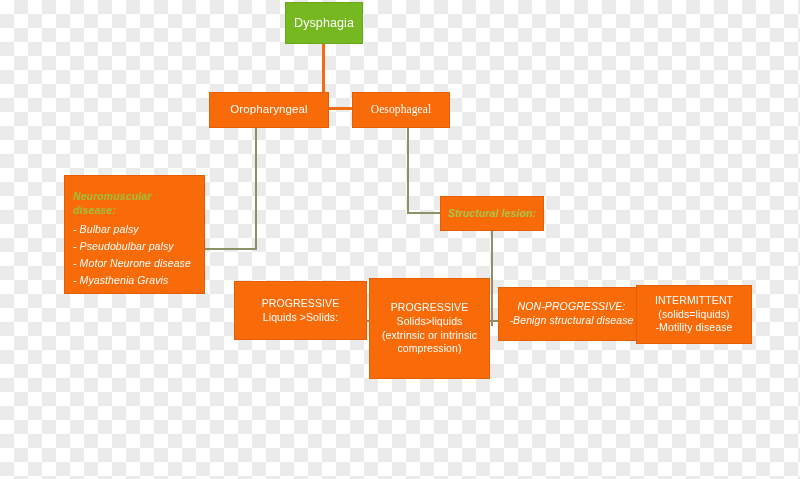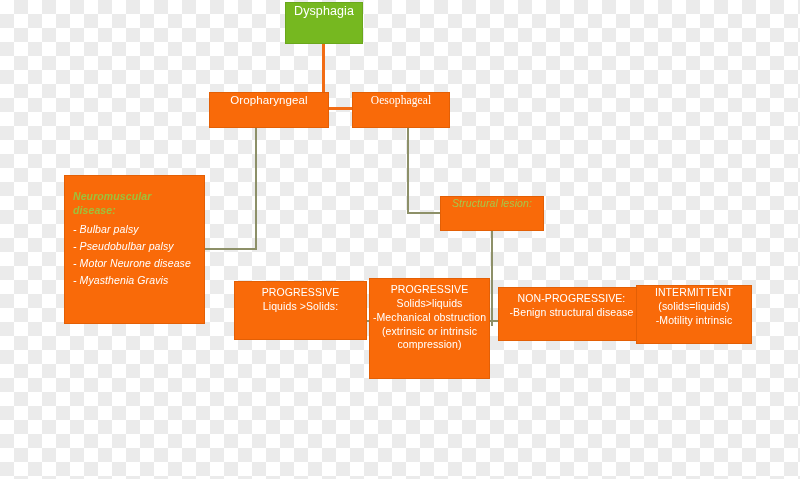--- a/index.html
+++ b/index.html
@@ -36,20 +36,21 @@
 
   
   .node {
     position: absolute;
     z-index: 2;
     box-sizing: border-box;
     color: #ffffff;
     display: flex;
     flex-direction: column;
     align-items: center;
+    justify-content: center;
     text-align: center;
     line-height: 1.32;
     letter-spacing: 0.1px;
   }
   .node.green {
     background: #76b820;
     border: 1px solid #6aa71c;
   }
   .node.orange {
     background: #f96a09;
@@ -67,21 +68,21 @@
   .hdr-green {
     color: #9dc23c;
     font-style: italic;
     font-weight: bold;
     font-size: 10.5px;
     margin-bottom: 4px;
   }
   .hdr-green-center {
     color: #a6c94a;
     font-style: italic;
-    font-weight: normal;
+    font-weight: bold;
     font-size: 10.5px;
   }
   .li {
     font-size: 10.5px;
     white-space: nowrap;
     margin: 1.5px 0;
     font-style: italic;
   }
   .line { white-space: nowrap; }
 </style>
@@ -110,49 +111,48 @@
   </div>
 
   <div class="node orange title-md" style="left:209px; top:92px; width:120px; height:36px;">
     <span class="line">Oropharyngeal</span>
   </div>
 
   <div class="node orange title-md" style="left:352px; top:92px; width:98px; height:36px;font-family:Liberation Serif, serif;">
     <span class="line">Oesophageal</span>
   </div>
 
-  <div class="node orange left" style="left:64px; top:175px; width:141px; height:149px; padding:14px 8px 10px 8px; justify-content:flex-start;">
+  <div class="node orange left" style="left:64px; top:175px; width:141px; height:119px; padding:14px 8px 10px 8px; justify-content:flex-start;">
     <span class="hdr-green">Neuromuscular disease:</span>
     <span class="li">- Bulbar palsy</span>
     <span class="li">- Pseudobulbar palsy</span>
     <span class="li">- Motor Neurone disease</span>
     <span class="li">- Myasthenia Gravis</span>
   </div>
 
   <div class="node orange" style="left:440px; top:196px; width:104px; height:35px;">
     <span class="hdr-green-center line">Structural lesion:</span>
   </div>
 
   <div class="node orange" style="left:234px; top:281px; width:133px; height:59px; padding:4px 3px;">
     <span class="line body-sm">PROGRESSIVE</span>
     <span class="line body-sm">Liquids &gt;Solids:</span>
   </div>
 
   <div class="node orange" style="left:369px; top:278px; width:121px; height:101px; padding:4px 2px;">
     <span class="line body-sm">PROGRESSIVE</span>
     <span class="line body-sm">Solids&gt;liquids</span>
-    <span class="line body-sm">-Mechanical obstruction</span>
     <span class="line body-sm">(extrinsic or intrinsic</span>
     <span class="line body-sm">compression)</span>
   </div>
 
-  <div class="node orange" style="left:498px; top:287px; width:147px; height:54px; padding:4px 2px;">
+  <div class="node orange" style="left:498px; top:287px; width:147px; height:54px; padding:4px 2px;font-style:italic;">
     <span class="line body-sm">NON-PROGRESSIVE:</span>
     <span class="line body-sm">-Benign structural disease</span>
   </div>
 
   <div class="node orange" style="left:636px; top:285px; width:116px; height:59px; padding:0 2px;">
     <span class="line body-sm">INTERMITTENT</span>
     <span class="line body-sm">(solids=liquids)</span>
-    <span class="line body-sm">-Motility intrinsic</span>
+    <span class="line body-sm">-Motility disease</span>
   </div>
 
 </div>
 
 </body></html>

